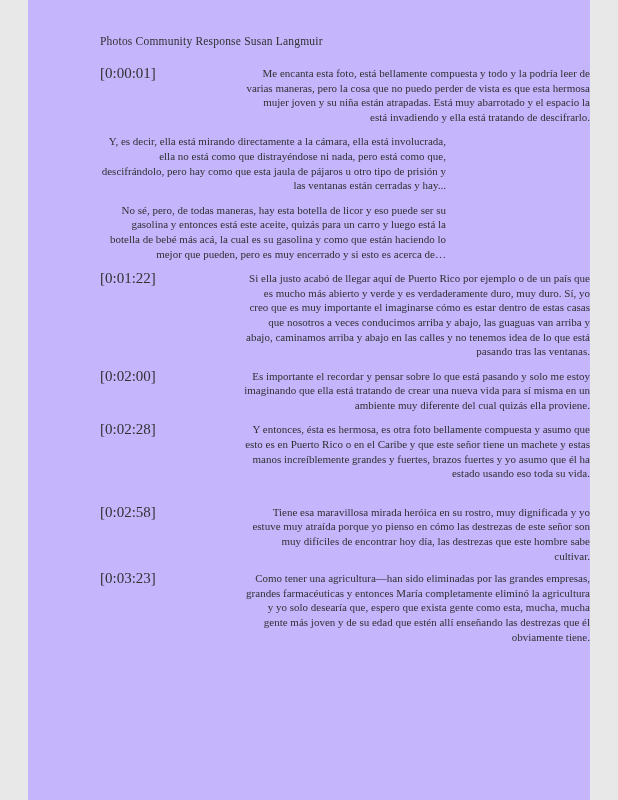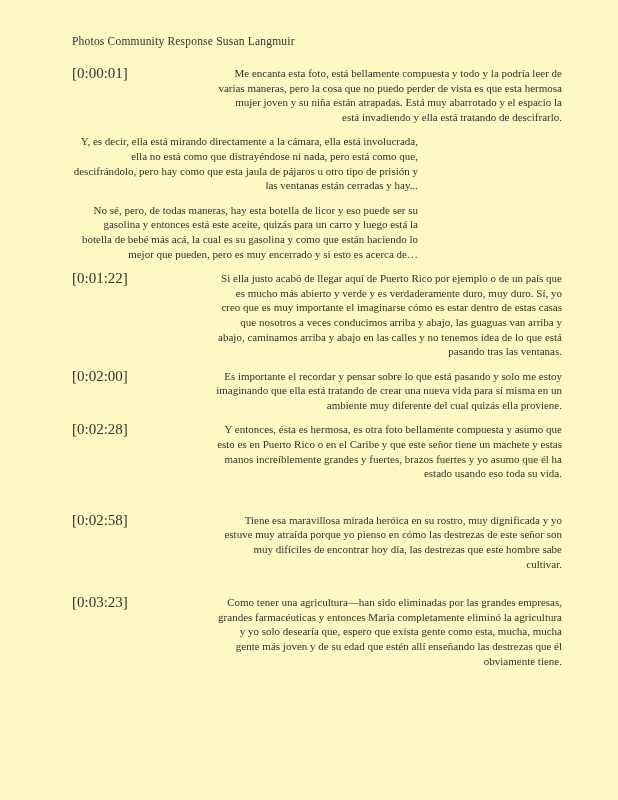--- a/index.html
+++ b/index.html
@@ -2,24 +2,24 @@
 <html><head>
 <meta charset="utf-8">
 <style>
   html, body {
     margin: 0;
     padding: 0;
     background: #e8e8e8;
   }
   .page {
     position: relative;
-    width: 618px;
+    width: 562px;
     height: 800px;
     margin: 0 auto;
-    background: #fef9c3;
+    background: #c4b5fd;
     font-family: "Liberation Serif", "DejaVu Serif", serif;
     color: #313131;
     overflow: hidden;
     box-sizing: border-box;
     padding: 34px 56px 0 72px;
   }
   .doc-title {
     font-size: 11.5px;
     line-height: 14px;
     margin-bottom: 18px;
@@ -41,22 +41,22 @@
     white-space: nowrap;
   }
   .entry-text {
     flex: 0 0 346px;
     max-width: 346px;
     font-size: 11px;
     line-height: 14.6px;
     text-align: right;
   }
   
-  .entry-row.gap-xl { margin-bottom: 32px; }
-  .entry-row.gap-lg { margin-bottom: 24px; font-family: Liberation Serif, serif; }
+  .entry-row.gap-xl { margin-bottom: 24px; }
+  .entry-row.gap-lg { margin-bottom: 8px; font-family: Liberation Serif, serif; }
 </style>
 </head>
 <body>
 
 <div class="page">
 
   <div class="doc-title">Photos Community Response Susan Langmuir</div>
 
   <div class="transcript">
 

